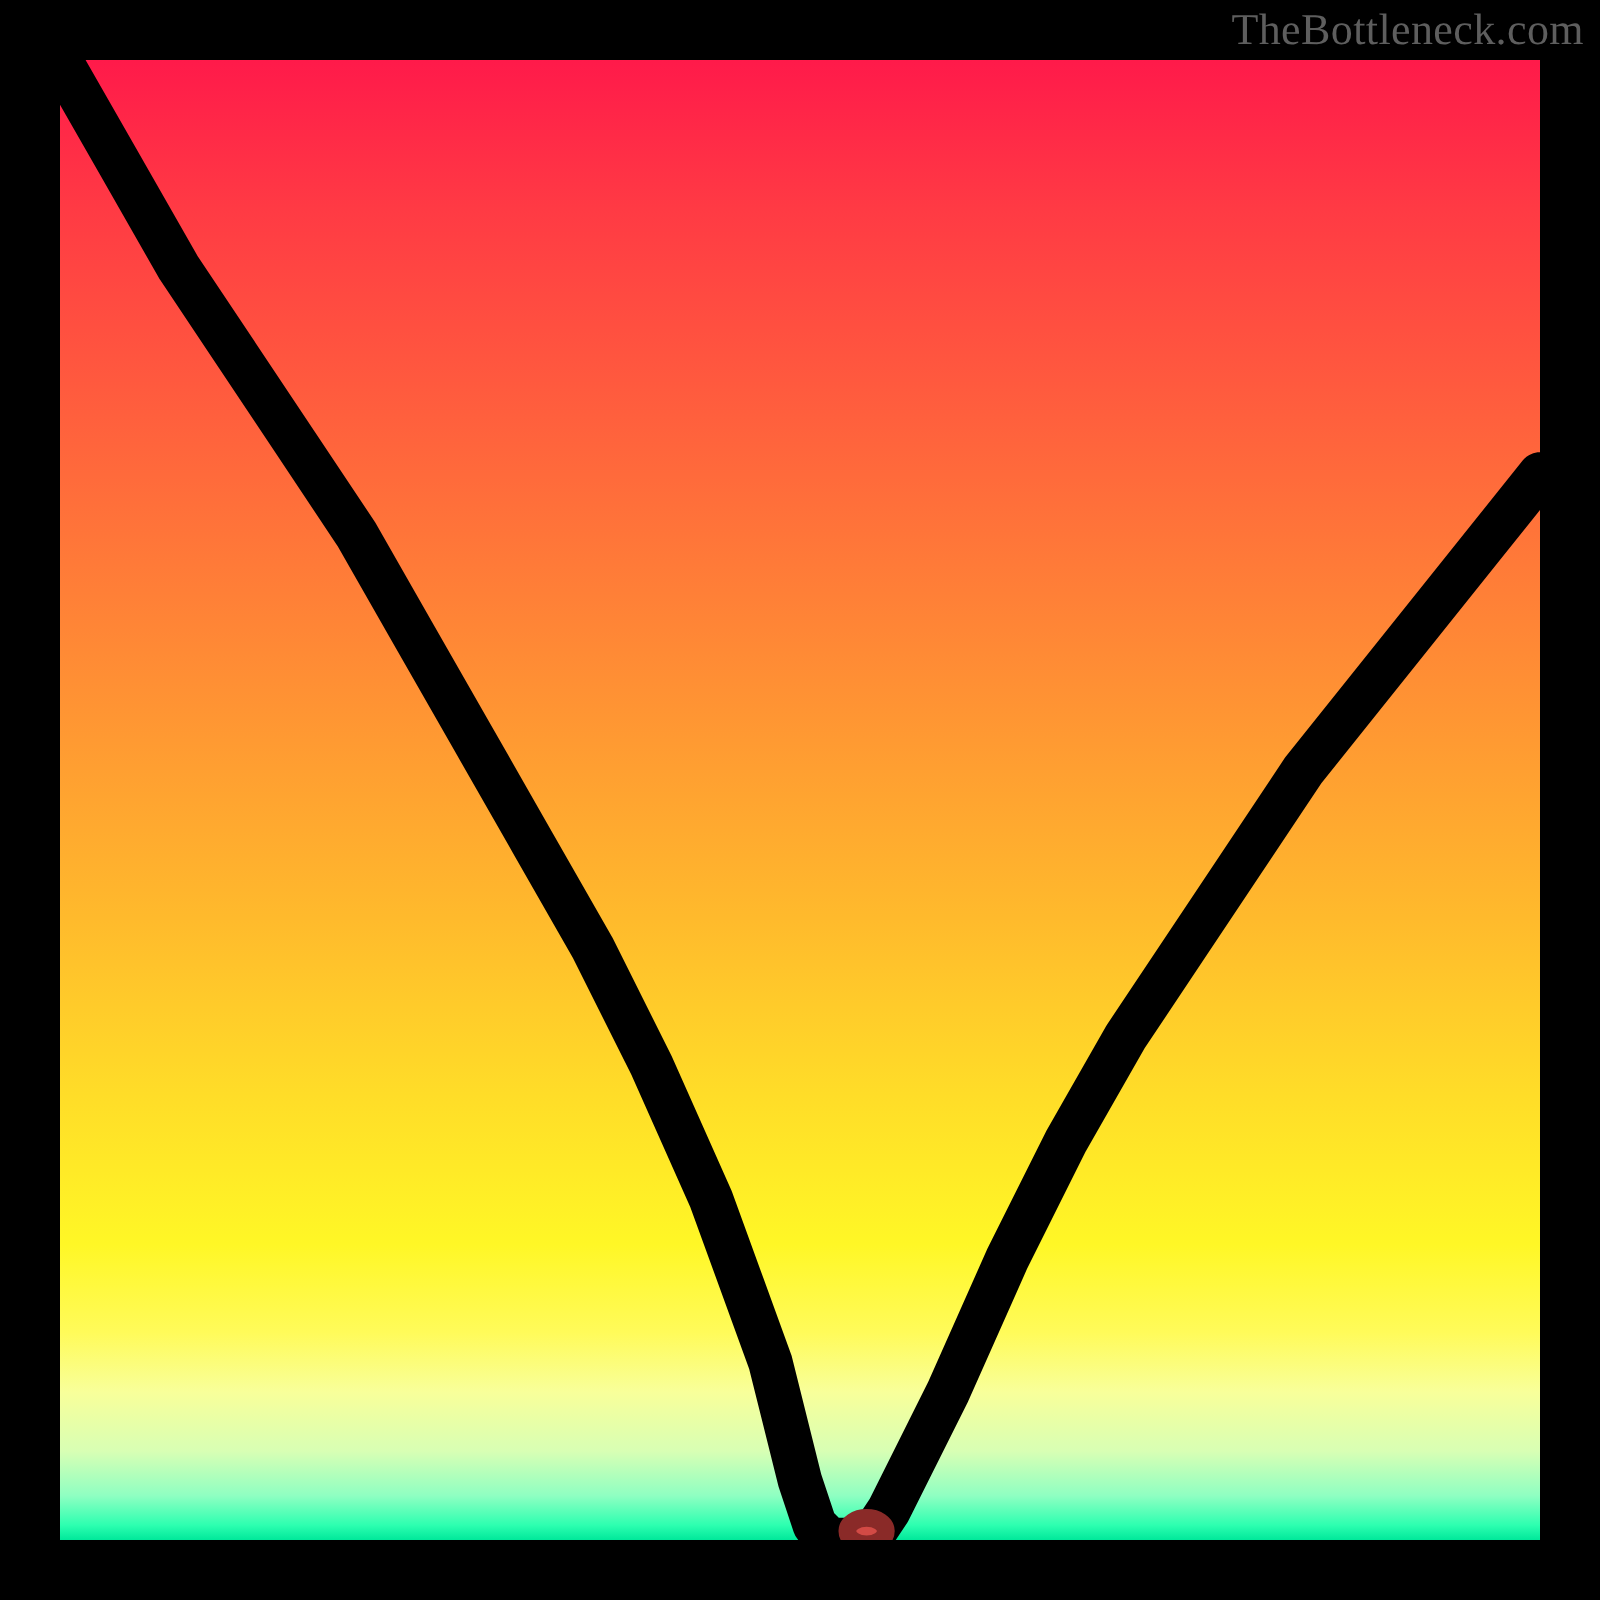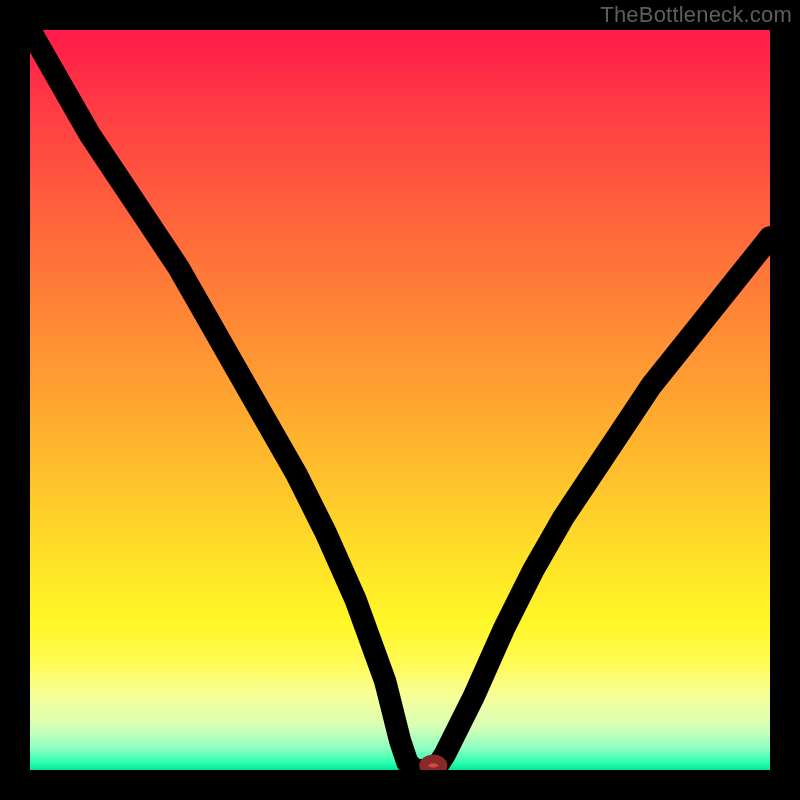--- a/index.html
+++ b/index.html
@@ -19,20 +19,21 @@
   }
   .watermark {
     position: absolute;
     top: 2px;
     right: 8px;
     color: #5e5e5e;
     font-size: 22px;
     font-weight: 400;
     letter-spacing: 0.2px;
     z-index: 10;
+    font-family: Liberation Serif, serif;
   }
   .plot {
     position: absolute;
     left: 30px;
     top: 30px;
     width: 740px;
     height: 740px;
     overflow: hidden;
   }
   .gradient {

